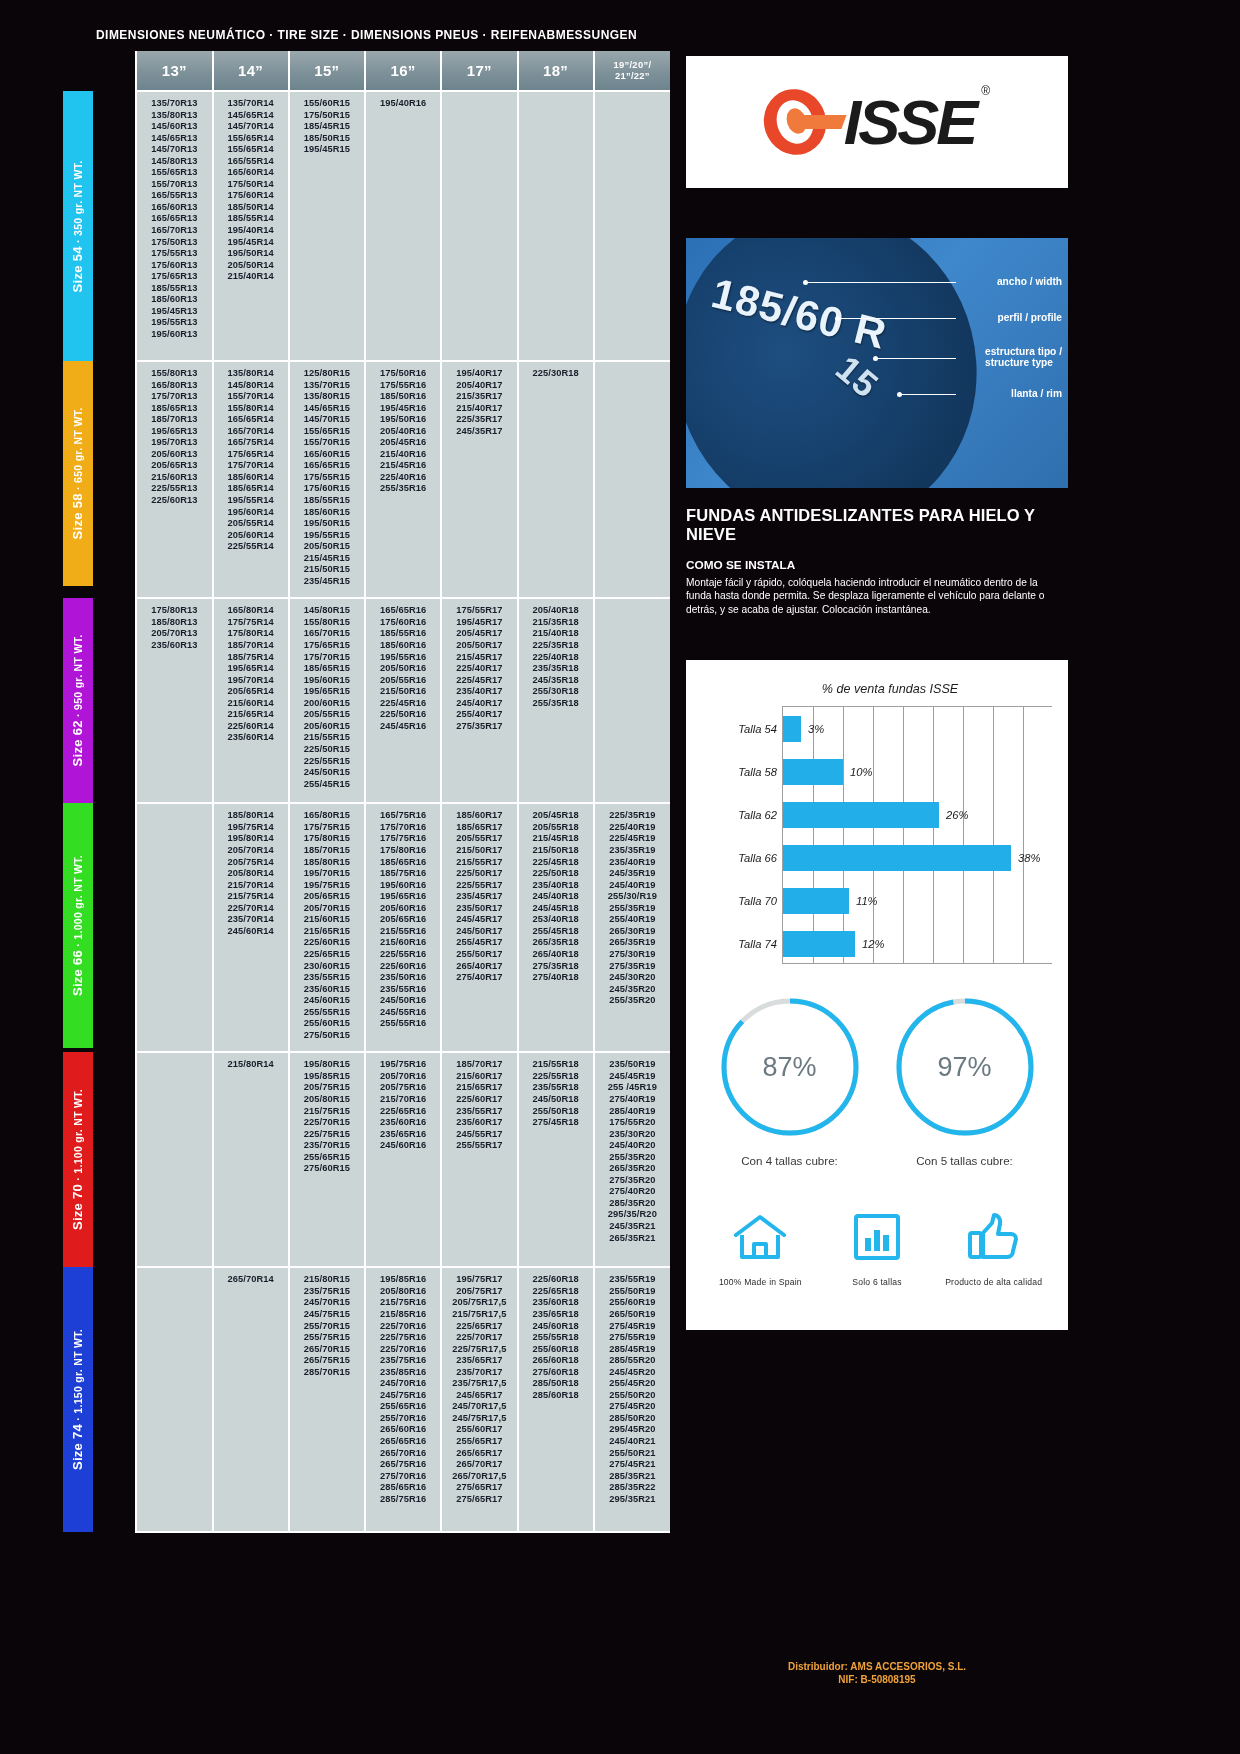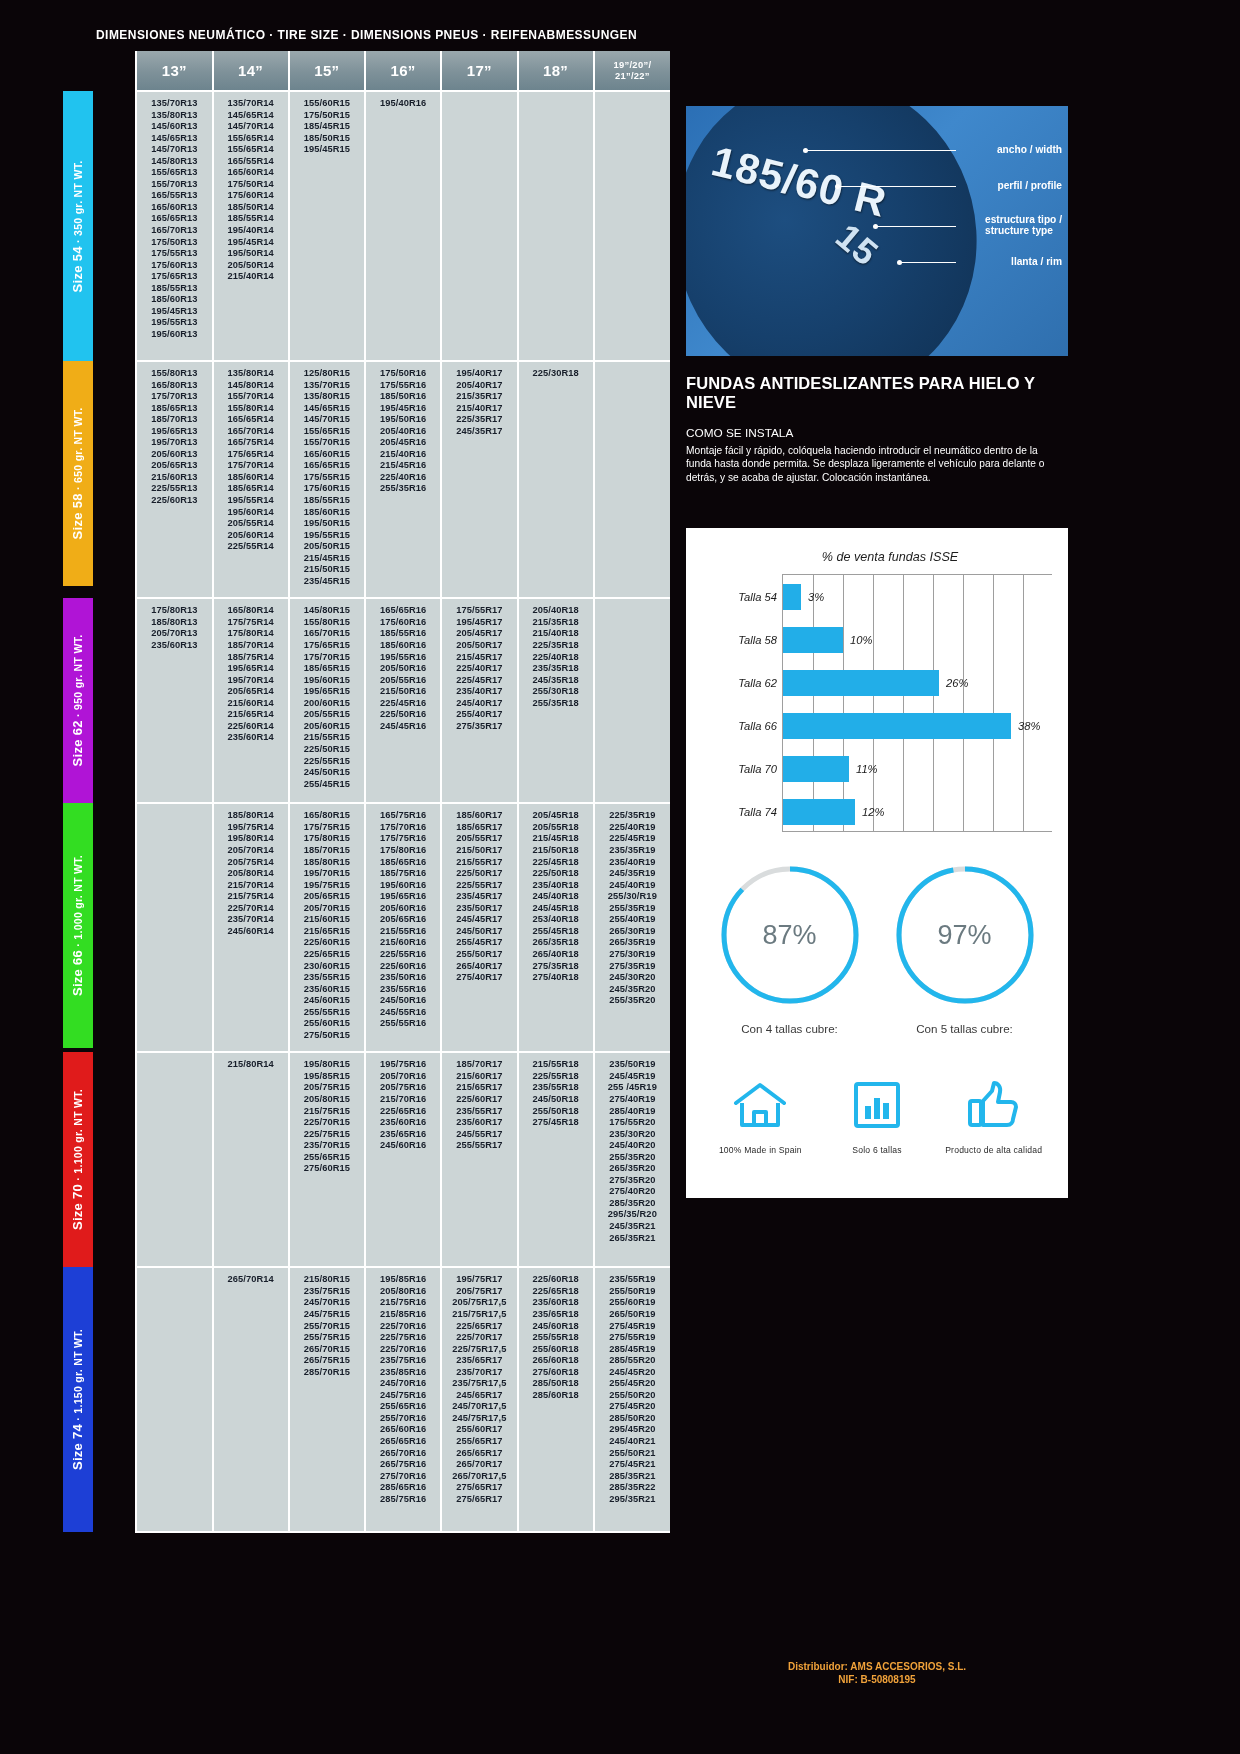--- a/index.html
+++ b/index.html
@@ -107,21 +107,21 @@
     font-size:36px; font-weight:bold; color:#cfe2f2; letter-spacing:1px;
     transform:rotate(40deg); text-shadow:1px 1px 2px rgba(0,0,0,.5);
   }
   .callout{ position:absolute; right:6px; color:#ffffff; font-size:10.2px; font-weight:bold; line-height:11px; }
   .cline{ position:absolute; height:1px; background:#ffffff; }
   .cdot{ position:absolute; width:5px; height:5px; border-radius:50%; background:#ffffff; }
 
   #heading{
     margin-top:18px; color:#ffffff; font-size:16.5px; font-weight:bold; letter-spacing:.1px;
   }
-  #subheading{ margin-top:14px; color:#ffffff; font-size:11.8px; font-weight:normal; }
+  #subheading{ margin-top:14px; color:#ffffff; font-size:11.8px; font-weight:bold; }
   #bodytext{ margin-top:4px; color:#ffffff; font-size:10.2px; line-height:13.4px; width:376px; }
 
   #stats-box{
     margin-top:44px; width:382px; height:670px; background:#ffffff; position:relative;
     padding:22px 16px 12px 16px;
   }
   #chart-title{
     text-align:center; font-size:12.6px; font-style:italic; color:#1e1e1e;
     margin-bottom:10px; margin-left:26px;
   }
@@ -707,20 +707,30 @@
               <div class="v">295/35R21</div>
             </td>
           </tr>
         </tbody>
     </table>
   </div>
 </div>
 
 <div id="right-panel">
 
+  <div id="logo-box">
+    <div class="logo-wheel">
+      <div class="o1"></div>
+        <div class="o2"></div>
+        <div class="o3"></div>
+        <div class="swoosh"></div>
+    </div>
+    <div class="logo-text">ISSE</div>
+    <div class="logo-reg">®</div>
+  </div>
 
   <div id="tire-diagram">
     <div class="tire-dark"></div>
     <div class="tire-label">185/60 R</div>
     <div class="tire-label2">15</div>
 
     <div class="cline" style="left:120px; top:44px; width:150px;"></div>
     <div class="cdot" style="left:117px; top:42px;"></div>
     <div class="callout" style="top:38px; right:6px;">ancho / width</div>
 

